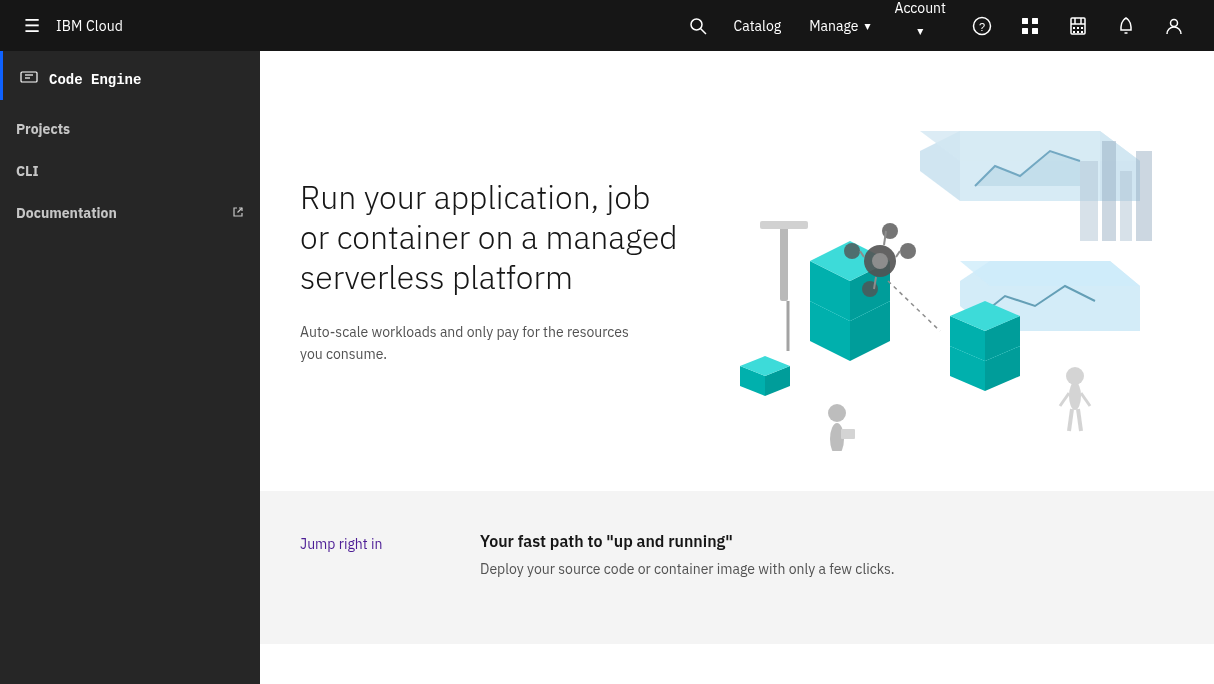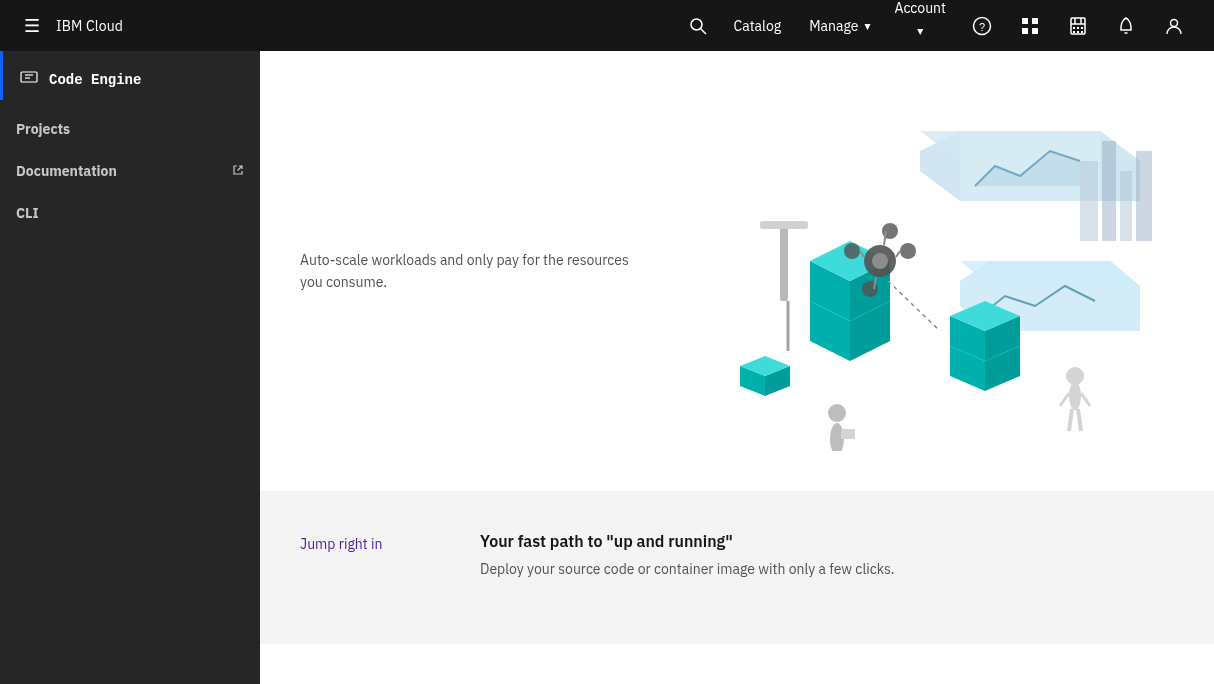--- a/index.html
+++ b/index.html
@@ -272,39 +272,40 @@
           <line x1="6" y1="11" x2="11" y2="11" stroke="white" stroke-width="1.2"></line>
         </svg>
       </span>
       <span class="sidebar-title">Code Engine</span>
     </div>
     <nav class="sidebar-nav">
       <div class="sidebar-item">
         <span>Projects</span>
       </div>
       <div class="sidebar-item">
+        <span>CLI</span>
+      </div>
+      <div class="sidebar-item">
         <span>Documentation</span>
         <span class="ext-link-icon">
           <svg width="12" height="12" viewBox="0 0 12 12" fill="none" stroke="#c6c6c6" stroke-width="1.2">
             <path d="M5 2H2v8h8V7"></path>
             <path d="M7 2h3v3"></path>
             <line x1="10" y1="2" x2="5.5" y2="6.5"></line>
           </svg>
         </span>
       </div>
-      <div class="sidebar-item">
-        <span>CLI</span>
-      </div>
     </nav>
   </aside>
 
   <main class="main">
 
     <section class="hero">
       <div class="hero-text">
+        <h1 class="hero-heading">Run your application, job or container on a managed serverless platform</h1>
         <p class="hero-subtext">Auto-scale workloads and only pay for the resources you consume.</p>
       </div>
       <div class="hero-illustration">
 
         <svg class="hero-svg" viewBox="0 0 480 360" xmlns="http://www.w3.org/2000/svg">
 
           <g opacity="0.85">
 
             <polygon points="280,40 420,40 460,70 460,110 420,110 280,110 240,80 240,60" fill="#b0d4e8" opacity="0.7"></polygon>
             <polygon points="280,40 420,40 460,70 420,70 280,70 240,40" fill="#cce4f0" opacity="0.8"></polygon>

